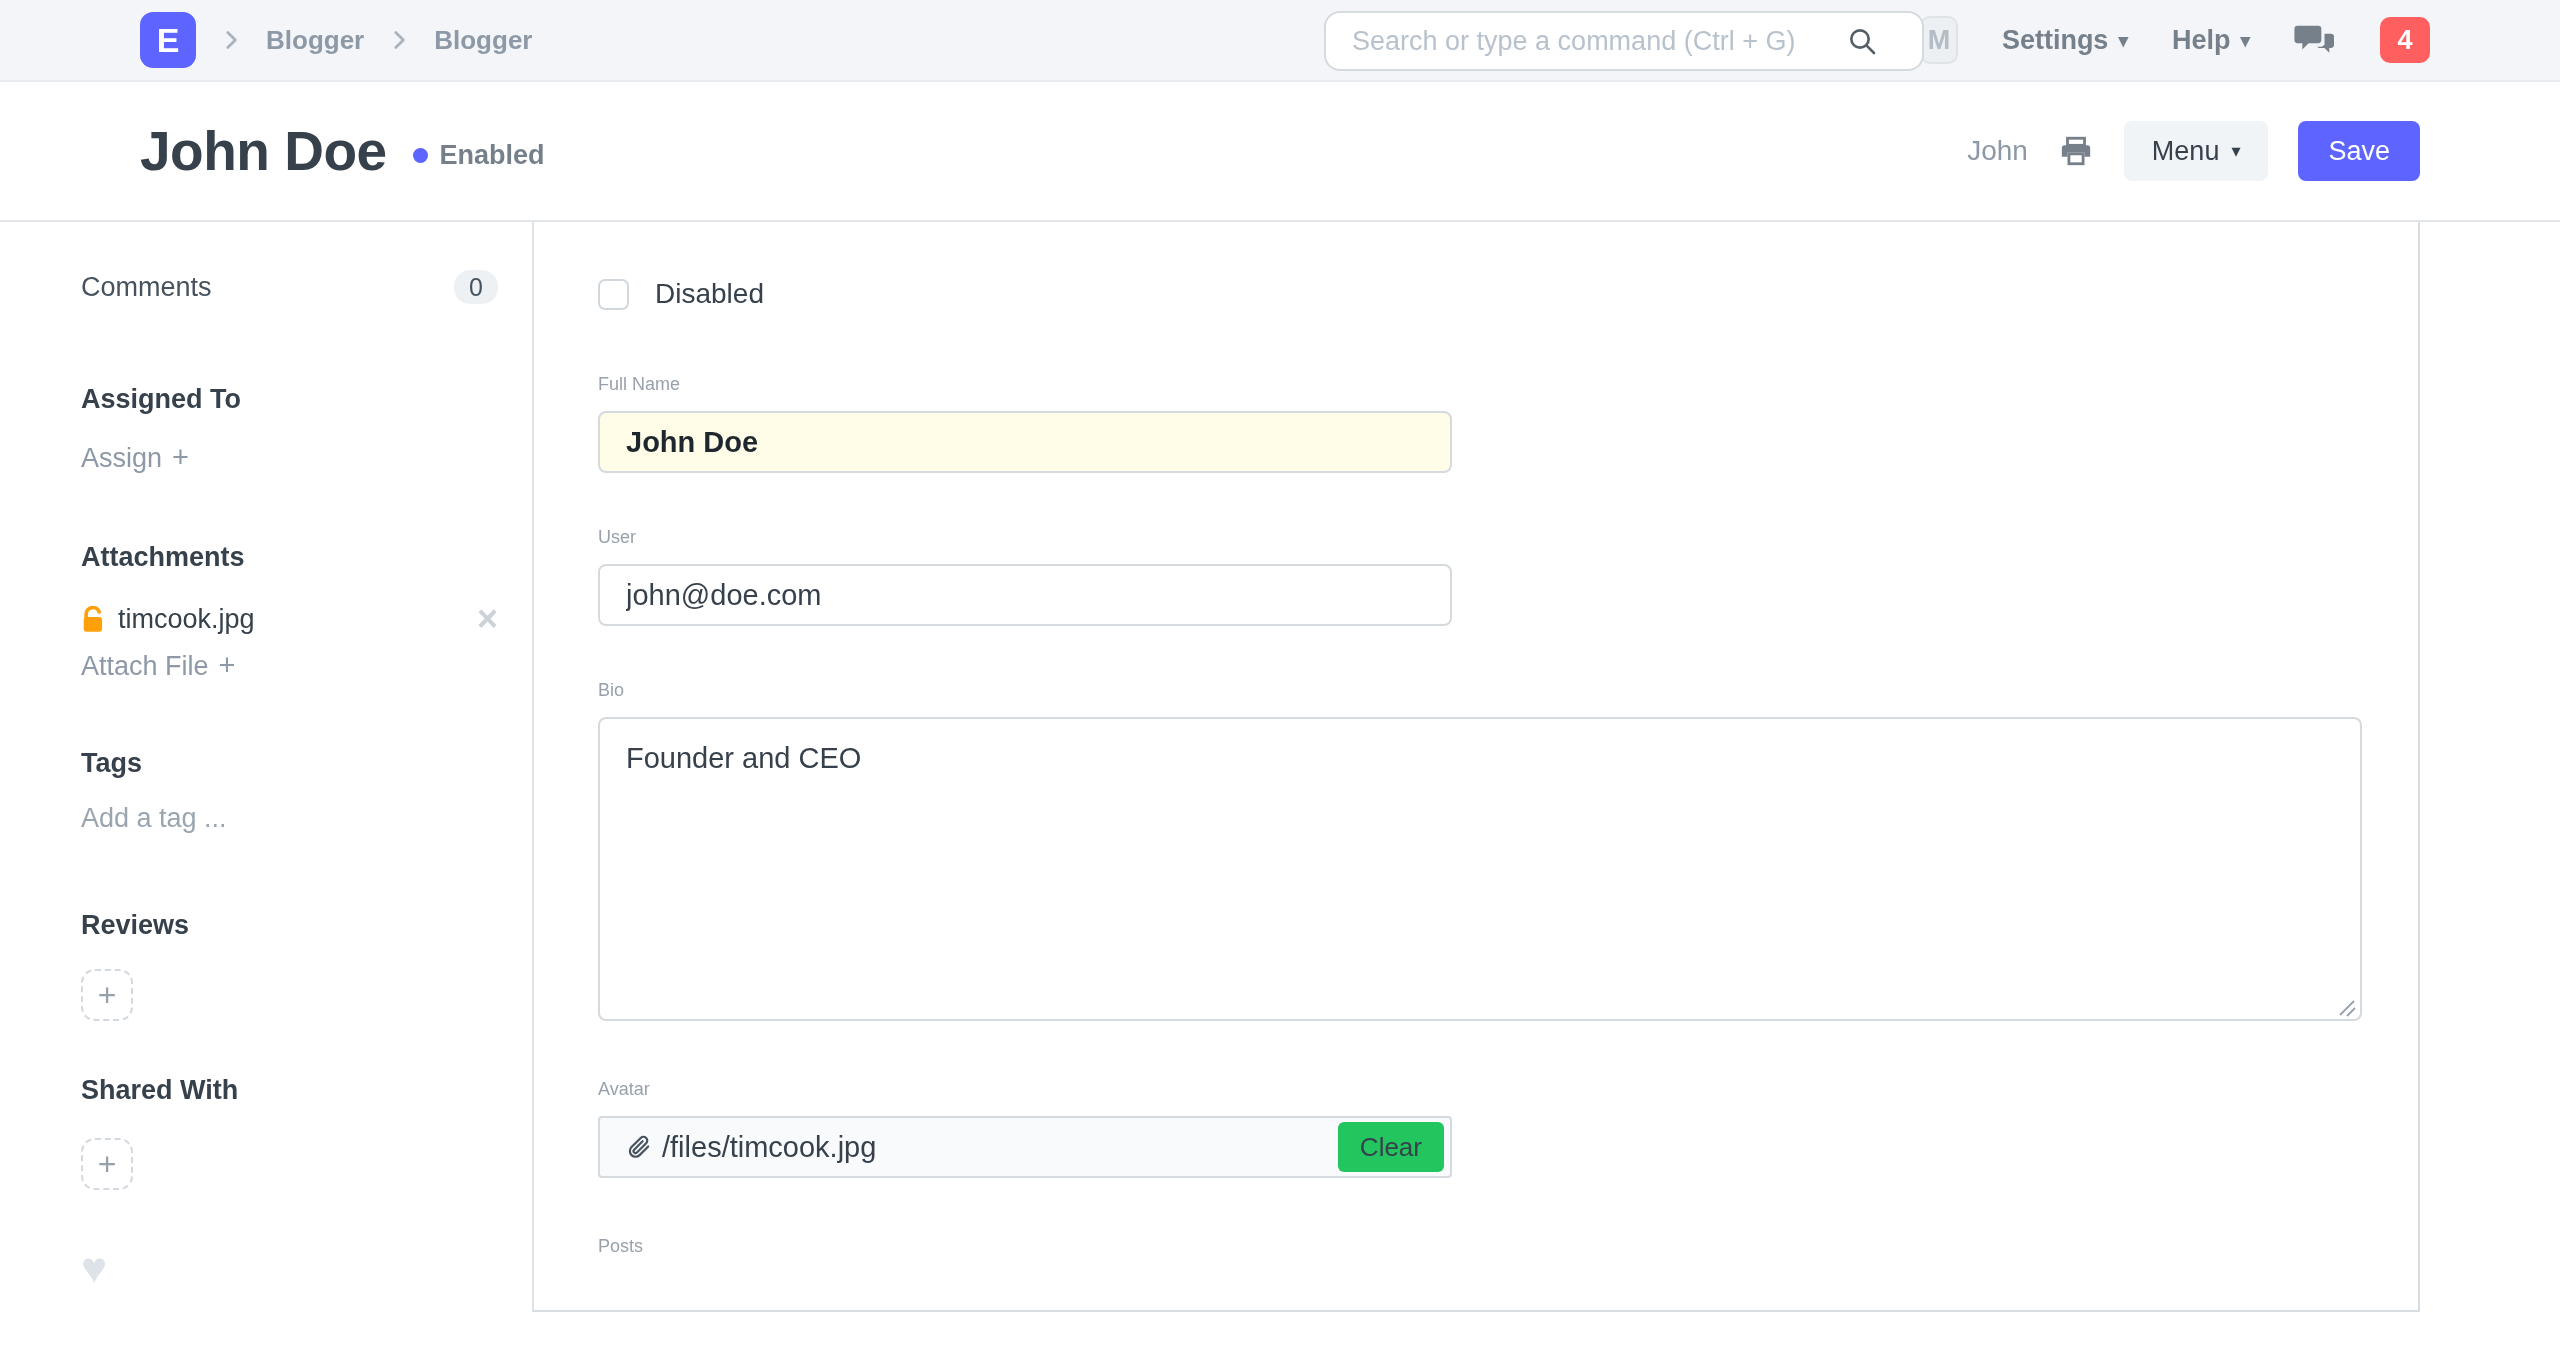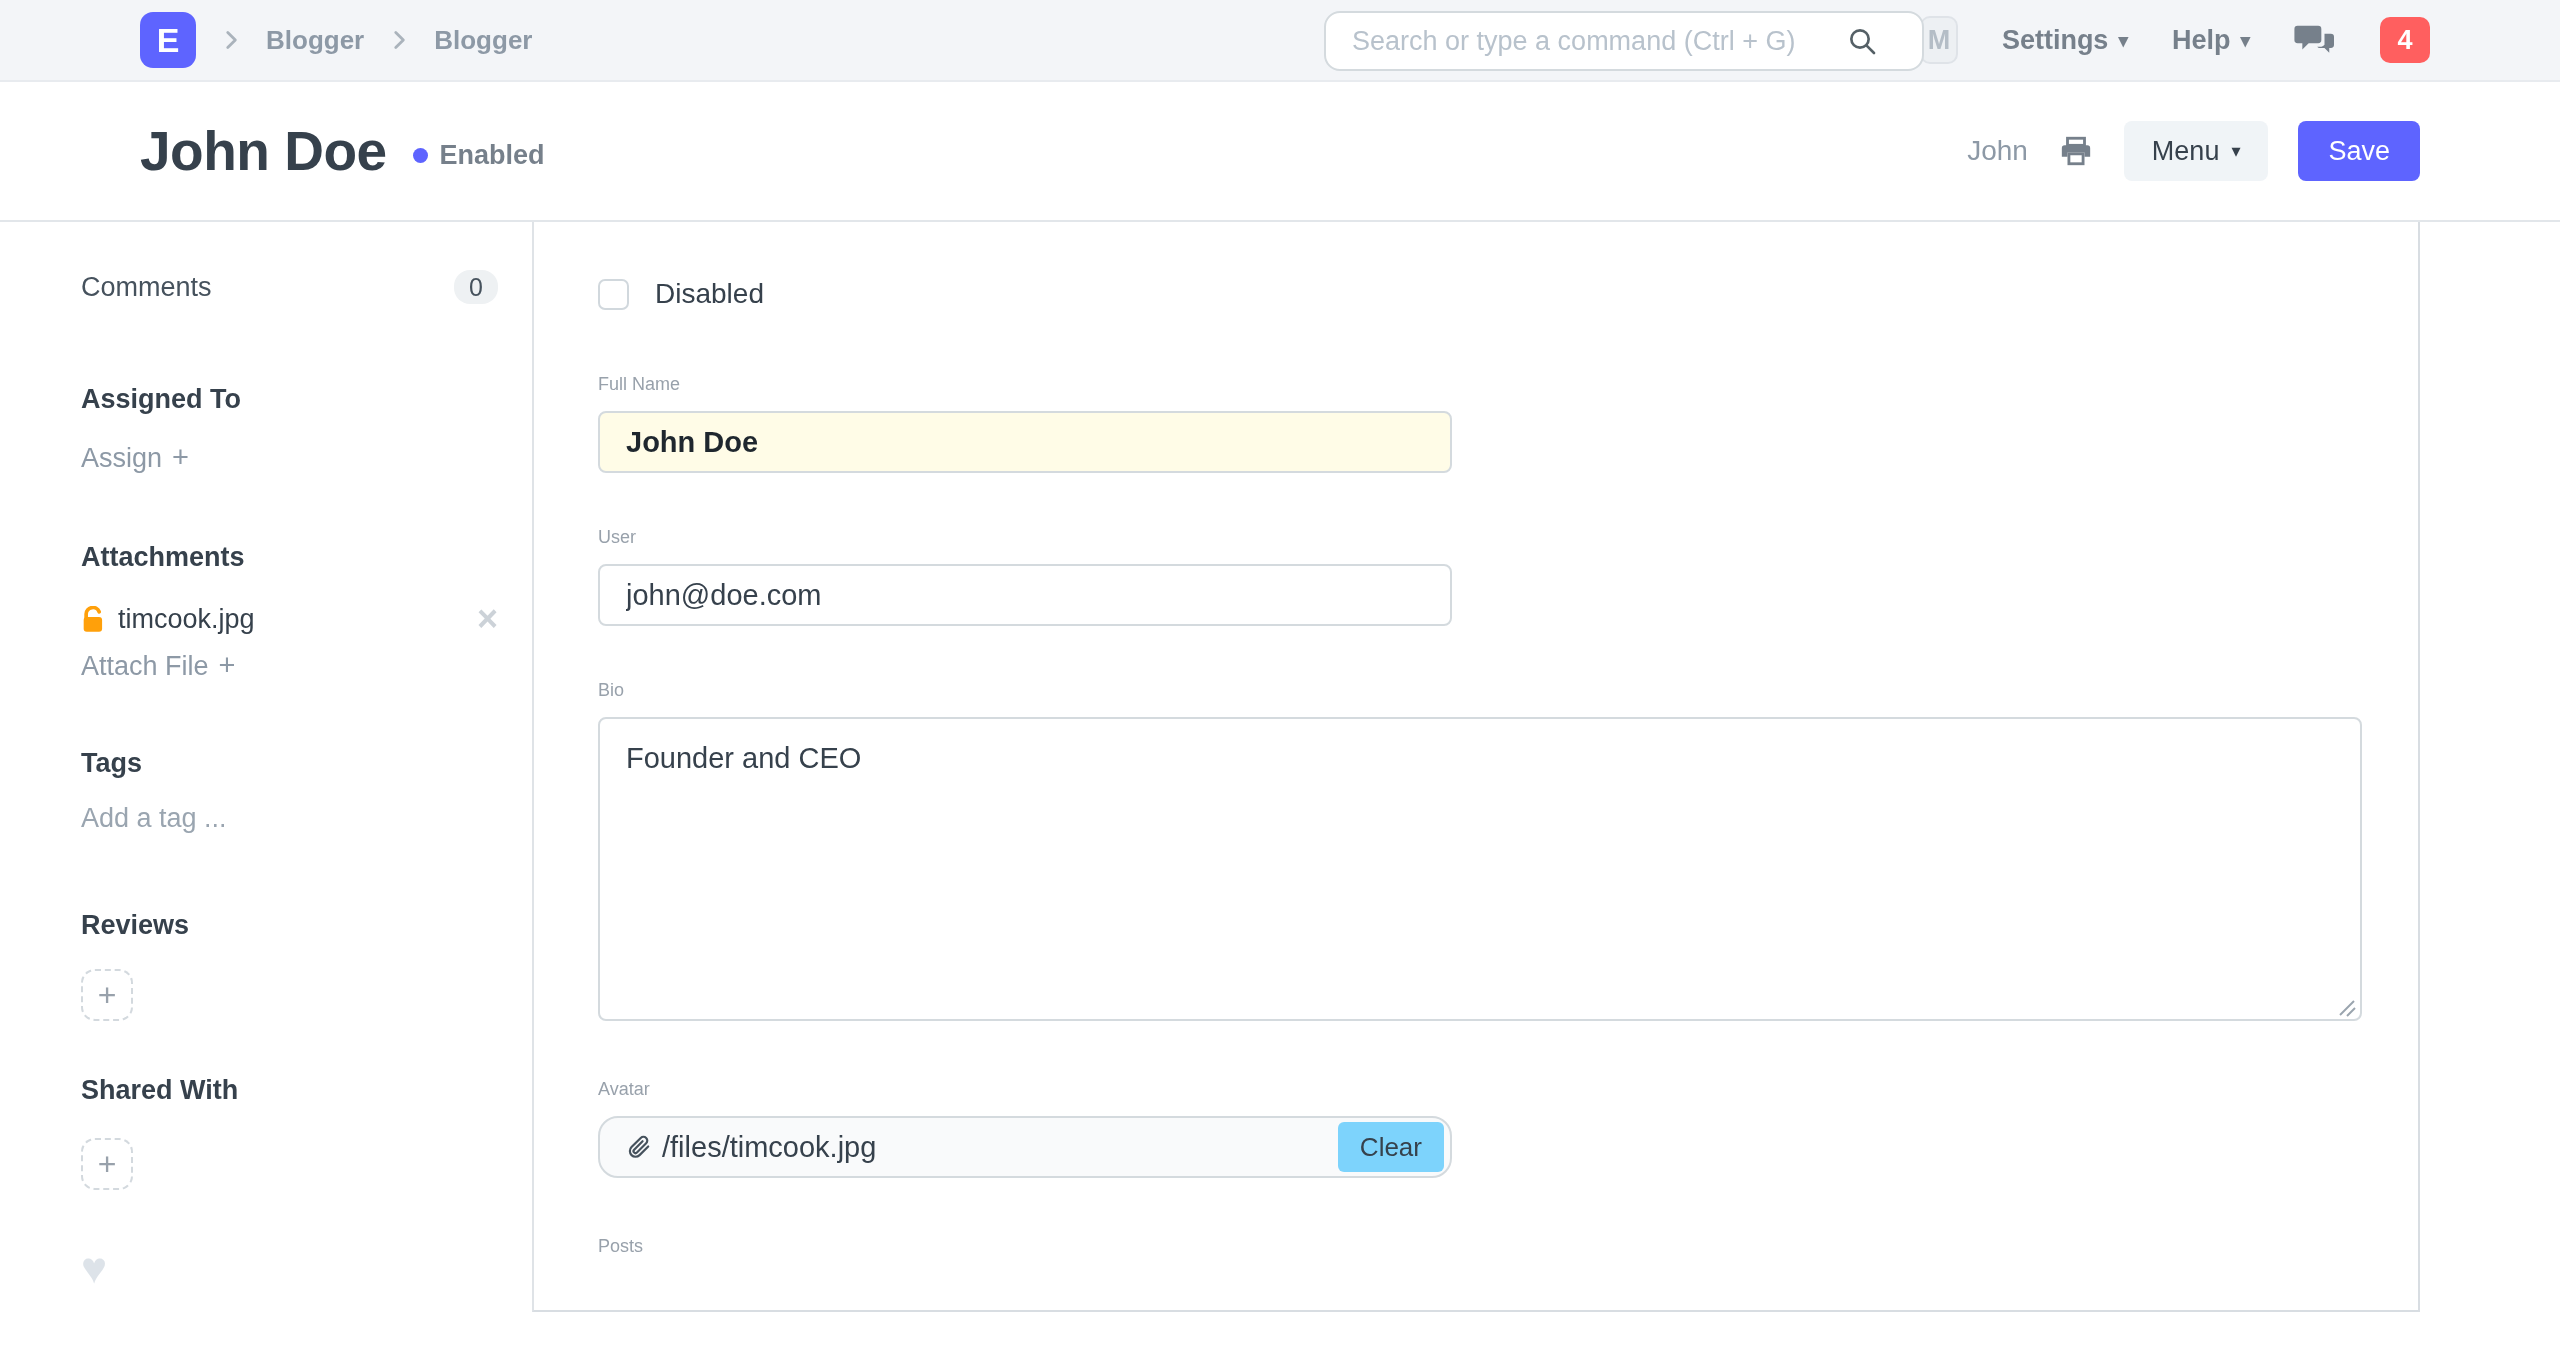--- a/index.html
+++ b/index.html
@@ -67,24 +67,24 @@
   .fgroup.wide { width:1764px; }
   .flabel { font-size:18px; color:#98a1ab; margin-bottom:16px; }
   .finput { width:100%; height:62px; border:2px solid #d4dade; border-radius:8px; background:#fff;
     font-family:"Liberation Sans",sans-serif; font-size:29px; color:#36414c; padding:0 26px; outline:none; }
   .finput.highlight { background:#fffce7; font-weight:700; color:#1f272e; }
   .ftextarea { width:100%; height:304px; border:2px solid #d4dade; border-radius:8px; background:#fff;
     font-family:"Liberation Sans",sans-serif; font-size:29px; color:#36414c; padding:20px 26px; outline:none;
     resize:none; line-height:1.35; }
   .ta-wrap { position:relative; }
   .resize-grip { position:absolute; right:6px; bottom:8px; pointer-events:none; }
-  .attach-field { width:100%; height:62px; border:2px solid #d4dade; border-radius:20px; background:#f9fafb;
+  .attach-field { width:100%; height:62px; border:2px solid #d4dade; border-radius:4px; background:#f9fafb;
     display:flex; align-items:center; padding:0 6px 0 26px; }
   .attach-field .fileref { display:flex; align-items:center; gap:10px; font-size:29px; color:#36414c; cursor:pointer; }
-  .btn-clear { margin-left:auto; background:#7dd3fc; border:none; border-radius:6px; height:50px; padding:0 22px;
+  .btn-clear { margin-left:auto; background:#22c55e; border:none; border-radius:6px; height:50px; padding:0 22px;
     font-family:"Liberation Sans",sans-serif; font-size:26px; color:#36414c; cursor:pointer; }
 
   svg { display:block; }
 </style>
 </head>
 <body>
 
 <div class="navbar">
   <div class="logo">E</div>
   <span class="crumb-sep">

